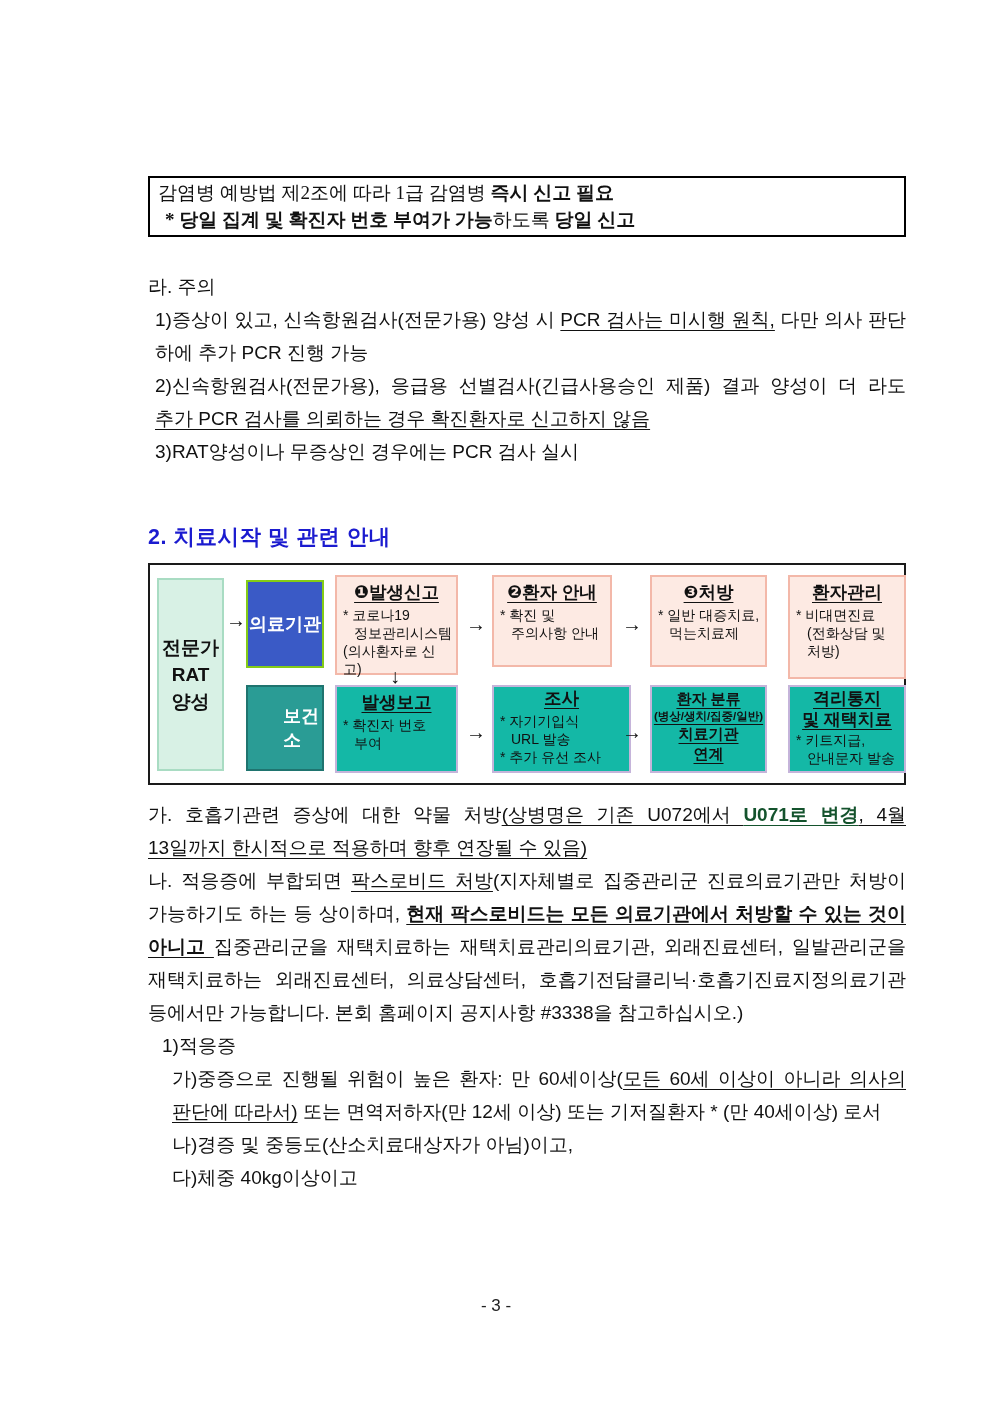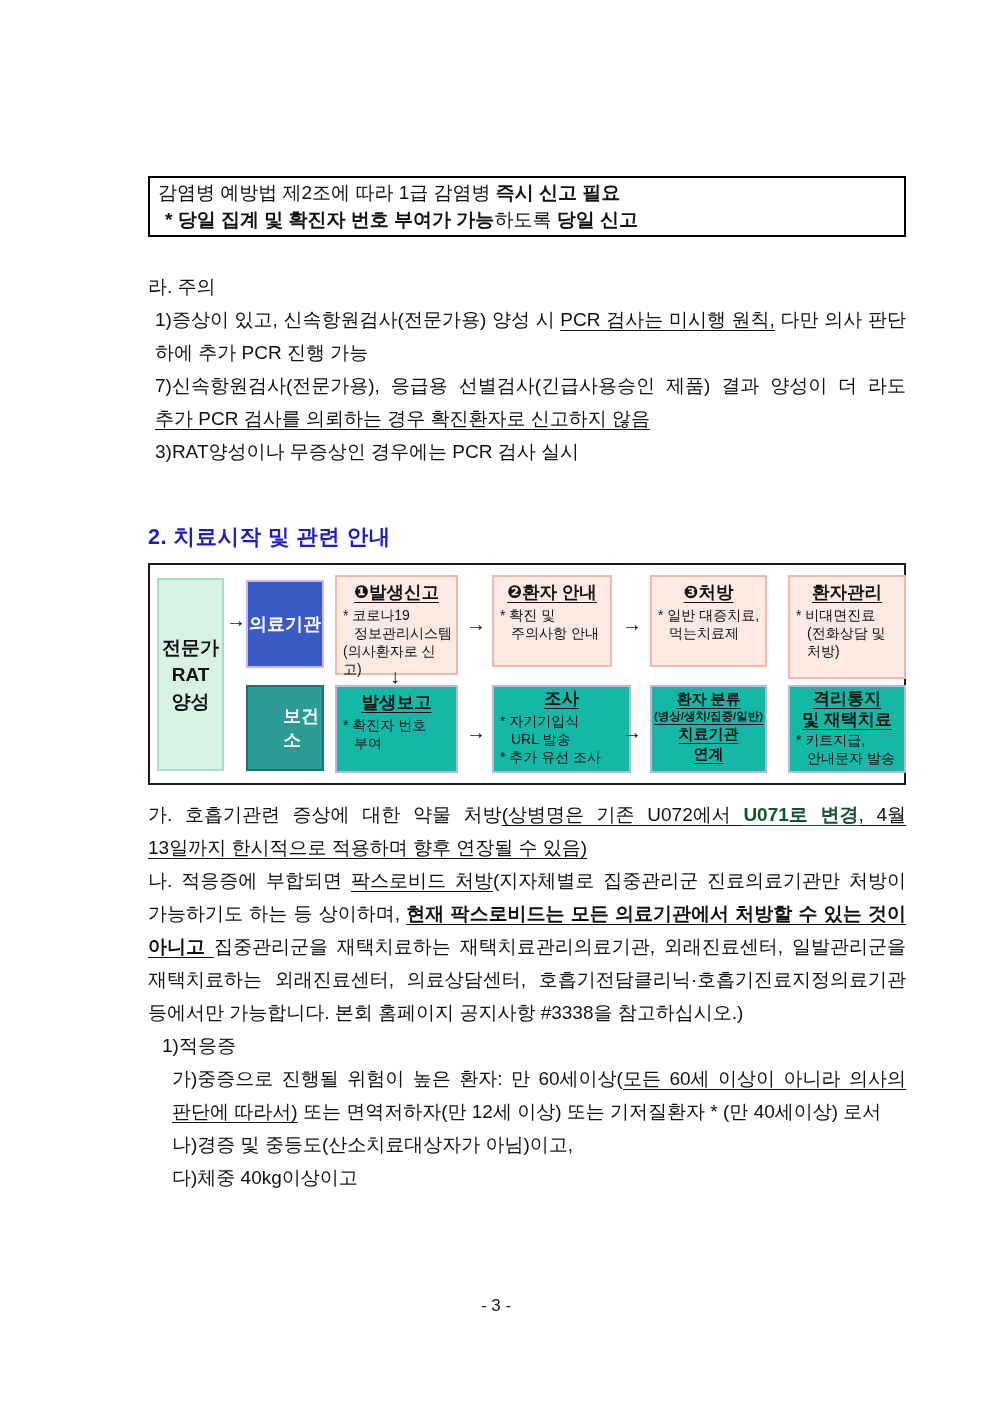--- a/index.html
+++ b/index.html
@@ -13,37 +13,37 @@
   .b   { font-weight:700; }
   .u   { text-decoration:underline; text-underline-offset:4px; }
   .red { color:#14532d; }
 
   
   .coop { display:flex; border:2.5px solid #000; box-sizing:border-box; font-size:19px; line-height:27px; }
   .coop-h {
     flex:0 0 96px; border-right:2px solid #000; background:#f4f4f4;
     display:flex; align-items:center; justify-content:center; font-weight:700;
   }
-  .coop-b { flex:1; padding:1px 8px 2px 8px; }
+  .coop-b { flex:1; padding:1px 8px 2px 8px;font-family:Liberation Serif, serif; }
   .coop-line2 { padding-left:7px; }
 
   
   .sec { margin-top:33px; font-size:19px; line-height:33px; }
   .p   { text-align:justify; word-break:keep-all; }
   .ci  { padding-left:7px; }
 
   .h2 { margin-top:54px; font-size:21.5px; font-weight:700; color:#1b1bcf; letter-spacing:0.5px; }
 
   
   .flow { position:relative; margin-top:12px; width:758px; height:222px;
           border:2px solid #1a1a1a; box-sizing:border-box; background:#fff; }
   .fb   { position:absolute; box-sizing:border-box; }
   .mint { background:#d8f1e5; border:2px solid #a9dcc3; display:flex; flex-direction:column;
           justify-content:center; align-items:center; font-weight:700; font-size:19px; line-height:27px; }
-  .bluebox { background:#3a5ac6; border:2px solid #c4b5fd; color:#fff; font-weight:700;
+  .bluebox { background:#3a5ac6; border:2px solid #84cc16; color:#fff; font-weight:700;
              font-size:18px; display:flex; align-items:center; justify-content:center;font-family:Liberation Mono, monospace; }
   .tealbox { background:#2a9c95; border:2px solid #1f746f; color:#fff; font-weight:700;
              font-size:18px; display:flex; align-items:center; justify-content:center;padding-left:35px; }
   .pinkbox { background:#fdeae3; border:2px solid #f3b8a9; }
   .lavbox  { background:#14b8a6; border:2px solid #c5b4da; }
   .ftitle  { text-align:center; font-weight:700; font-size:17.5px; margin-top:4px; line-height:22px; }
   .fbody   { font-size:14px; line-height:18px; padding:3px 3px 0 6px; }
   .ind     { padding-left:11px; }
   .arr     { position:absolute; font-size:20px; font-weight:700; color:#111; }
   .cline   { text-align:center; font-weight:700; font-size:15px; line-height:20px; }
@@ -61,21 +61,21 @@
     <div class="coop">
       <div class="coop-b">
         <div class="coop-line1"><span>감염병 예방법 제2조에 따라 1급 감염병 </span><span class="b">즉시 신고 필요</span></div>
         <div class="coop-line2"><span class="b">* </span><span class="b">당일 집계 및 확진자 번호 부여가 가능</span><span>하도록 </span><span class="b">당일 신고</span></div>
       </div>
     </div>
 
     <div class="sec">
       <div>라. 주의</div>
       <div class="p ci"><span>1)증상이 있고, 신속항원검사(전문가용) 양성 시 </span><span class="u">PCR 검사는 미시행 원칙,</span><span> 다만 의사 판단 하에 추가 PCR 진행 가능</span></div>
-      <div class="p ci"><span>7)신속항원검사(전문가용), 응급용 선별검사(긴급사용승인 제품) 결과 양성이 더 라도 </span><span class="u">추가 PCR 검사를 의뢰하는 경우 확진환자로 신고하지 않음</span></div>
+      <div class="p ci"><span>2)신속항원검사(전문가용), 응급용 선별검사(긴급사용승인 제품) 결과 양성이 더 라도 </span><span class="u">추가 PCR 검사를 의뢰하는 경우 확진환자로 신고하지 않음</span></div>
       <div class="p ci"><span>3)RAT양성이나 무증상인 경우에는 PCR 검사 실시</span></div>
     </div>
 
     <div class="h2">2. 치료시작 및 관련 안내</div>
 
     <div class="flow">
       <div class="fb mint" style="left:7px;top:13px;width:67px;height:193px;">
         <div>전문가</div>
         <div>RAT</div>
         <div>양성</div>

